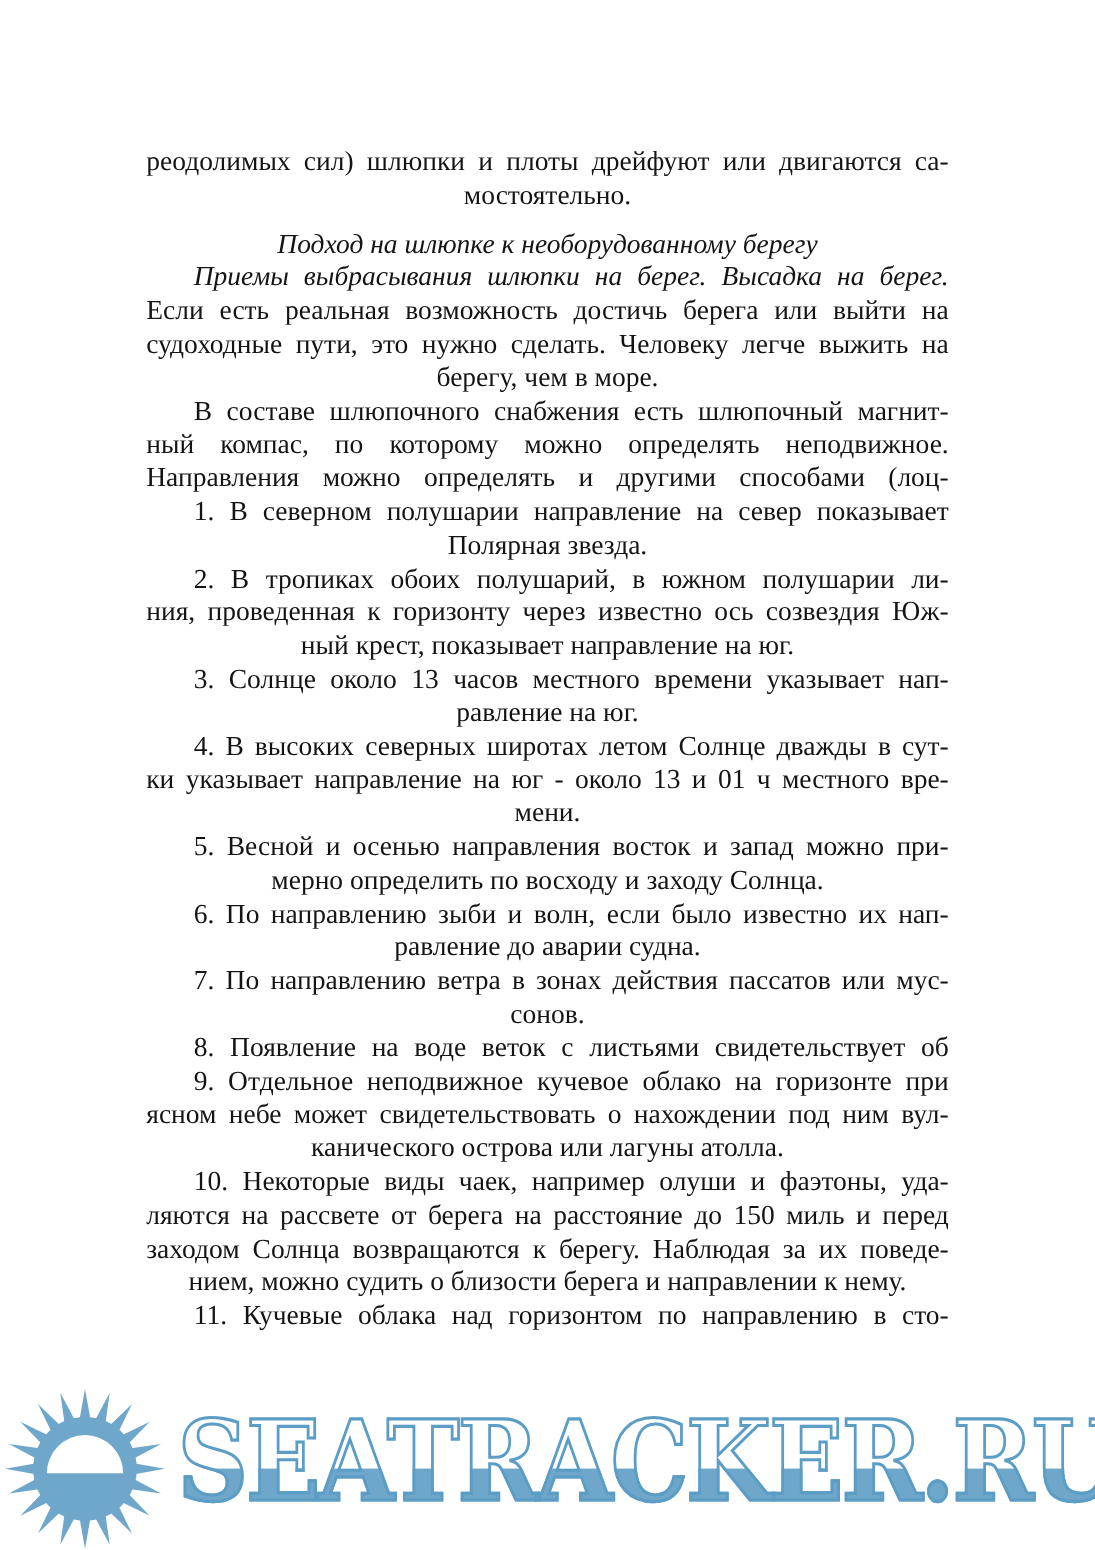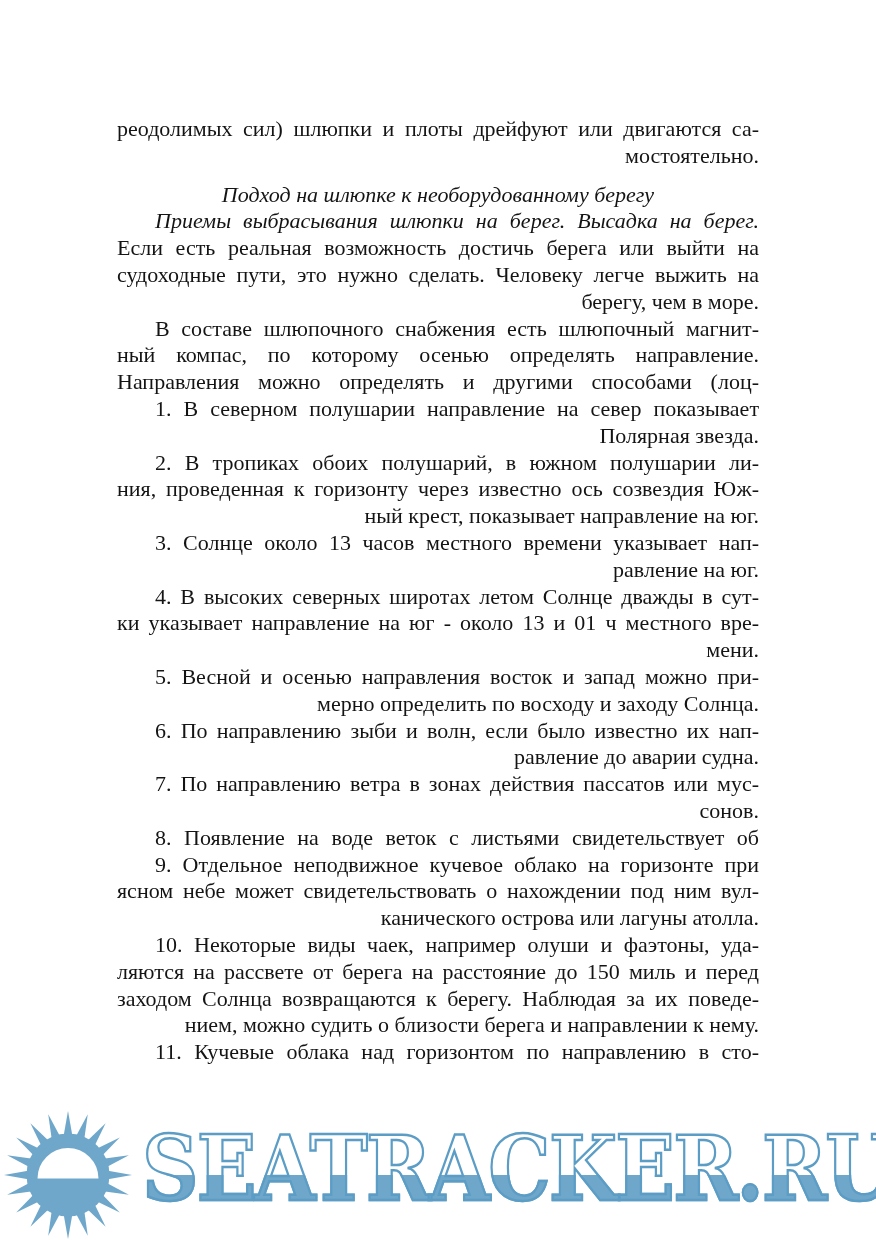--- a/index.html
+++ b/index.html
@@ -13,21 +13,21 @@
   }
   .text-flow {
     position: absolute;
     left: 117px;
     top: 116px;
     width: 642px;
     font-size: 22px;
     line-height: 26.8px;
     color: #141414;
   }
-  .ln { text-align: right; }
+  .ln { text-align: center; }
   .ln.j { text-align: justify; text-align-last: justify; font-family: Liberation Serif, serif; }
   .ln.ind { padding-left: 38px; }
   .ln.heading {
     font-weight: normal;
     font-style: italic;
     text-align: center;
     text-align-last: center;
     margin-top: 12px;
   }
   .ln.italic { font-style: italic; }
@@ -90,21 +90,21 @@
 
   <div class="text-flow">
       <div class="ln j">реодолимых сил) шлюпки и плоты дрейфуют или двигаются са-</div>
       <div class="ln">мостоятельно.</div>
       <div class="ln heading">Подход на шлюпке к необорудованному берегу</div>
       <div class="ln j ind italic">Приемы выбрасывания шлюпки на берег. Высадка на берег.</div>
       <div class="ln j">Если есть реальная возможность достичь берега или выйти на</div>
       <div class="ln j">судоходные пути, это нужно сделать. Человеку легче выжить на</div>
       <div class="ln">берегу, чем в море.</div>
       <div class="ln j ind">В составе шлюпочного снабжения есть шлюпочный магнит-</div>
-      <div class="ln j">ный компас, по которому осенью определять направление.</div>
+      <div class="ln j">ный компас, по которому можно определять неподвижное.</div>
       <div class="ln j">Направления можно определять и другими способами (лоц-</div>
       <div class="ln j ind">1. В северном полушарии направление на север показывает</div>
       <div class="ln">Полярная звезда.</div>
       <div class="ln j ind">2. В тропиках обоих полушарий, в южном полушарии ли-</div>
       <div class="ln j">ния, проведенная к горизонту через известно ось созвездия Юж-</div>
       <div class="ln">ный крест, показывает направление на юг.</div>
       <div class="ln j ind">3. Солнце около 13 часов местного времени указывает нап-</div>
       <div class="ln">равление на юг.</div>
       <div class="ln j ind">4. В высоких северных широтах летом Солнце дважды в сут-</div>
       <div class="ln j">ки указывает направление на юг - около 13 и 01 ч местного вре-</div>

